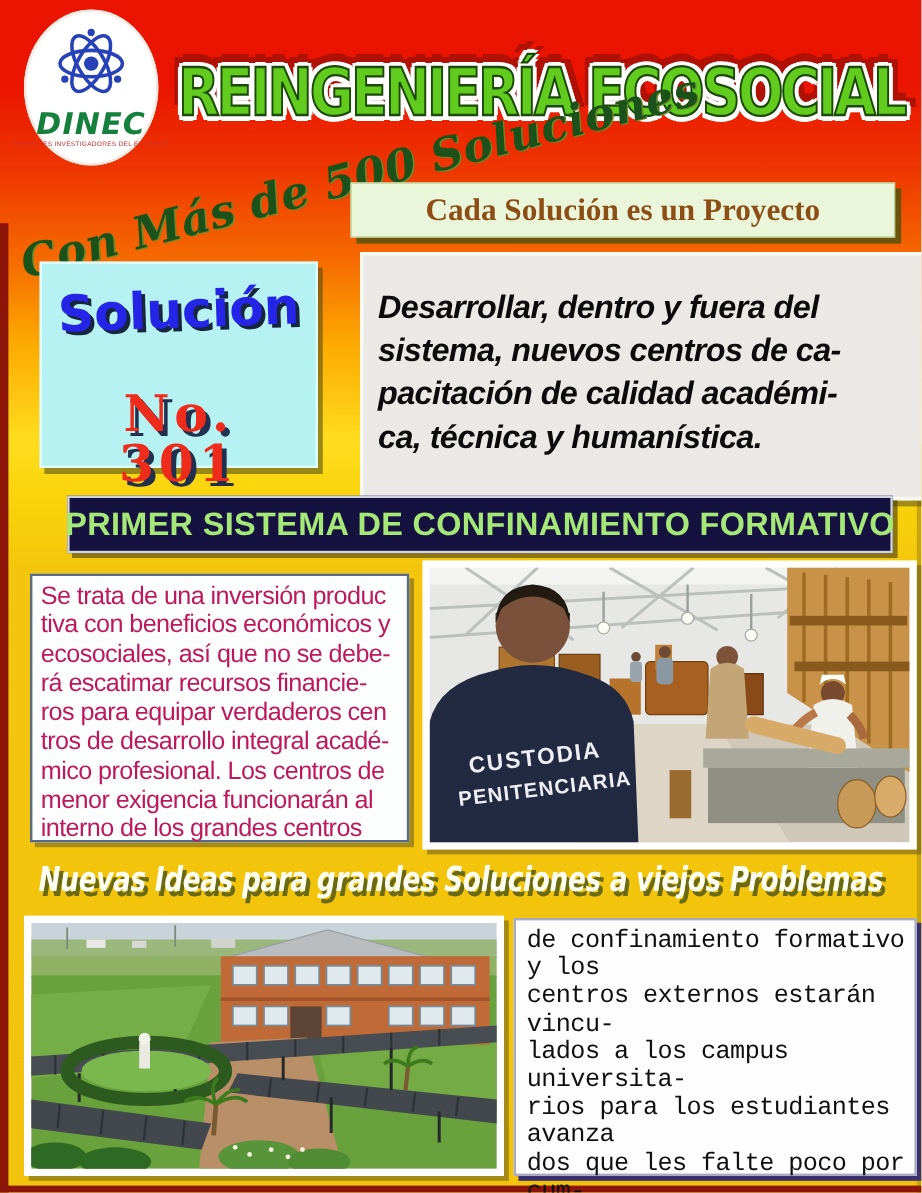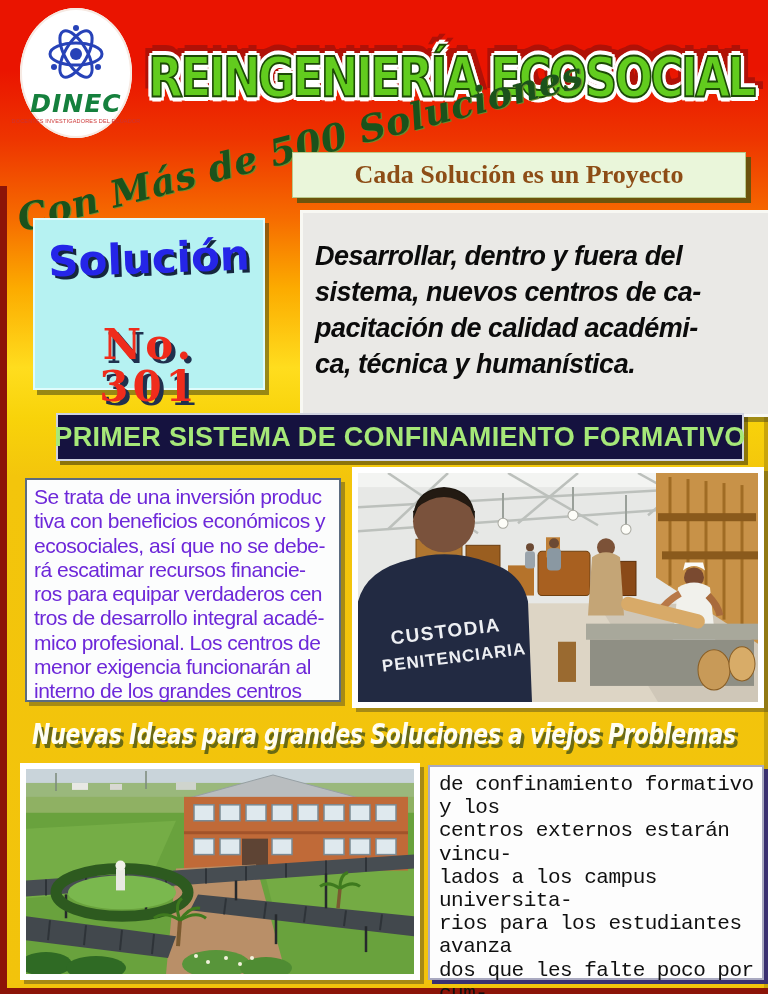--- a/index.html
+++ b/index.html
@@ -112,21 +112,21 @@
 
   
   .para-left{
     position:absolute;left:25px;top:478px;width:316px;height:224px;
     background:#fcfdfd;border:2px solid #5c6c80;
     box-shadow:4px 4px 0 rgba(90,80,30,.5);
     padding:5px 0 0 7px;box-sizing:border-box;
   }
   .para-left .body-text{
     font-family:"Liberation Sans",sans-serif;
-    font-size:21px;line-height:24.3px;letter-spacing:-.5px;color:#6d28d9;
+    font-size:21px;line-height:24.3px;letter-spacing:-.5px;color:#be185d;
     white-space:pre-line;
   }
 
   
   .para-right{
     position:absolute;left:428px;top:765px;width:336px;height:215px;
     background:#fdfdfd;border:2px solid #a9a9c0;
     box-shadow:4px 4px 0 #3a3070;
     padding:6px 0 0 9px;box-sizing:border-box;
   }

